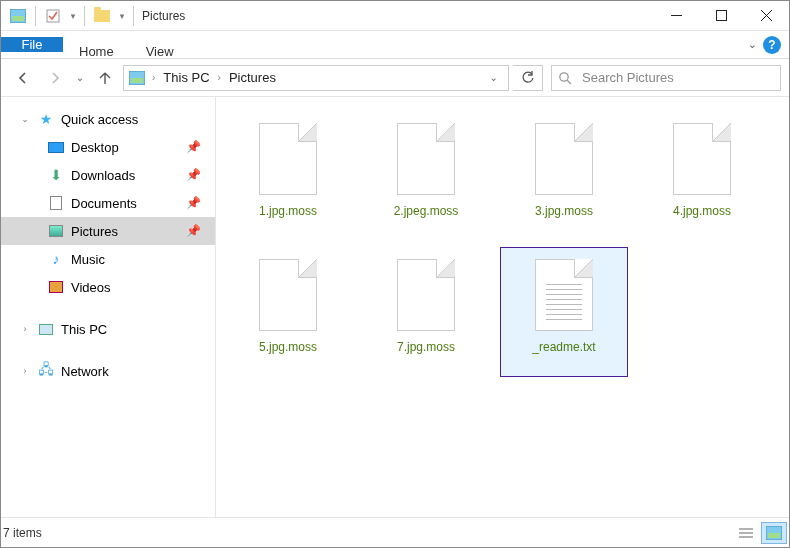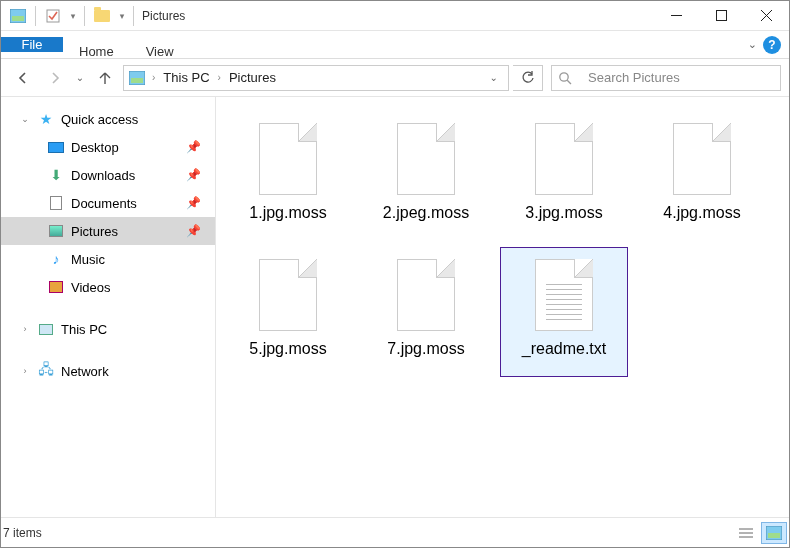--- a/index.html
+++ b/index.html
@@ -21,40 +21,40 @@
 .help-icon { width: 18px; height: 18px; border-radius: 50%; background: #1e8fe1; color: #fff; font-size: 12px; font-weight: bold; display: flex; align-items: center; justify-content: center; }
 
 .addrbar { height: 38px; display: flex; align-items: center; border-bottom: 1px solid #e5e5e5; padding: 0 8px; gap: 4px; }
 .nav-btn { width: 28px; height: 28px; display: flex; align-items: center; justify-content: center; color: #555; }
 .nav-btn.disabled { color: #bbb; }
 .addr-box { flex: 1; height: 26px; border: 1px solid #ccc; display: flex; align-items: center; padding: 0 4px; gap: 2px; font-size: 13px; }
 .addr-arrow { color: #888; font-size: 10px; padding: 0 4px; }
 .addr-part { color: #222; padding: 0 2px; }
 .addr-drop { margin-left: auto; padding: 0 6px; }
 .refresh-btn { width: 30px; height: 26px; border: 1px solid #ccc; border-left: none; display: flex; align-items: center; justify-content: center; }
-.search-box { width: 230px; height: 26px; border: 1px solid #ccc; margin-left: 4px; display: flex; align-items: center; padding: 0 6px; gap: 16px; color: #888; font-size: 13px; }
+.search-box { width: 230px; height: 26px; border: 1px solid #ccc; margin-left: 4px; display: flex; align-items: center; padding: 0 6px; gap: 10px; color: #888; font-size: 13px; }
 
 .body { display: flex; height: 420px; }
 .sidebar { width: 215px; border-right: 1px solid #e5e5e5; padding-top: 8px; font-size: 13px; overflow: hidden; }
 .side-group { margin-bottom: 14px; }
 .side-item { height: 28px; display: flex; align-items: center; padding-left: 18px; gap: 6px; position: relative; }
 .side-item .expand { width: 12px; font-size: 9px; color: #777; text-align: center; }
 .side-item.sub { padding-left: 46px; }
 .side-item.selected { background: #d8d8d8; }
 .side-item .pin { margin-left: auto; margin-right: 14px; color: #7a7a7a; font-size: 12px; }
 .side-icon { width: 18px; height: 16px; display: flex; align-items: center; justify-content: center; }
 
 .content { flex: 1; padding: 14px 8px; display: flex; flex-wrap: wrap; align-content: flex-start; gap: 6px 10px; }
 .file-item { width: 128px; height: 130px; display: flex; flex-direction: column; align-items: center; justify-content: flex-start; padding-top: 8px; border: 1px solid transparent; }
 .file-item.selected { border: 1px solid #4c1d95; background: #e5f3ff; }
 .file-icon { width: 64px; height: 78px; position: relative; }
 .blank-doc { width: 58px; height: 72px; background: #fff; border: 1px solid #ccc; position: absolute; left: 3px; top: 3px; }
 .blank-doc::before { content: ""; position: absolute; top: -1px; right: -1px; width: 18px; height: 18px; background: linear-gradient(135deg, #fff 48%, #ccc 50%, #e8e8e8 52%); border-left: 1px solid #ccc; border-bottom: 1px solid #ccc; }
 .txt-lines { position: absolute; top: 24px; left: 10px; right: 10px; bottom: 10px; background: repeating-linear-gradient(to bottom, #bbb 0, #bbb 1px, transparent 1px, transparent 5px); }
-.file-label { font-size: 16px; color: #000000; text-align: center; margin-top: 6px; }
+.file-label { font-size: 12px; color: #4d7c0f; text-align: center; margin-top: 6px; }
 
 .statusbar { height: 30px; border-top: 1px solid #e5e5e5; display: flex; align-items: center; padding: 0 2px; font-size: 12px; color: #333; }
 .view-btns { margin-left: auto; display: flex; gap: 2px; }
 .view-btn { width: 26px; height: 22px; border: 1px solid transparent; display: flex; align-items: center; justify-content: center; }
 .view-btn.active { border: 1px solid #7fb6e6; background: #cce8ff; }
 
 
 .ic-folder { width: 16px; height: 12px; background: #f7d774; border-radius: 1px; position: relative; }
 .ic-folder::before { content: ""; position: absolute; top: -3px; left: 0; width: 7px; height: 3px; background: #f7d774; border-radius: 1px 1px 0 0; }
 .ic-star { color: #3cb2f2; font-size: 14px; }

